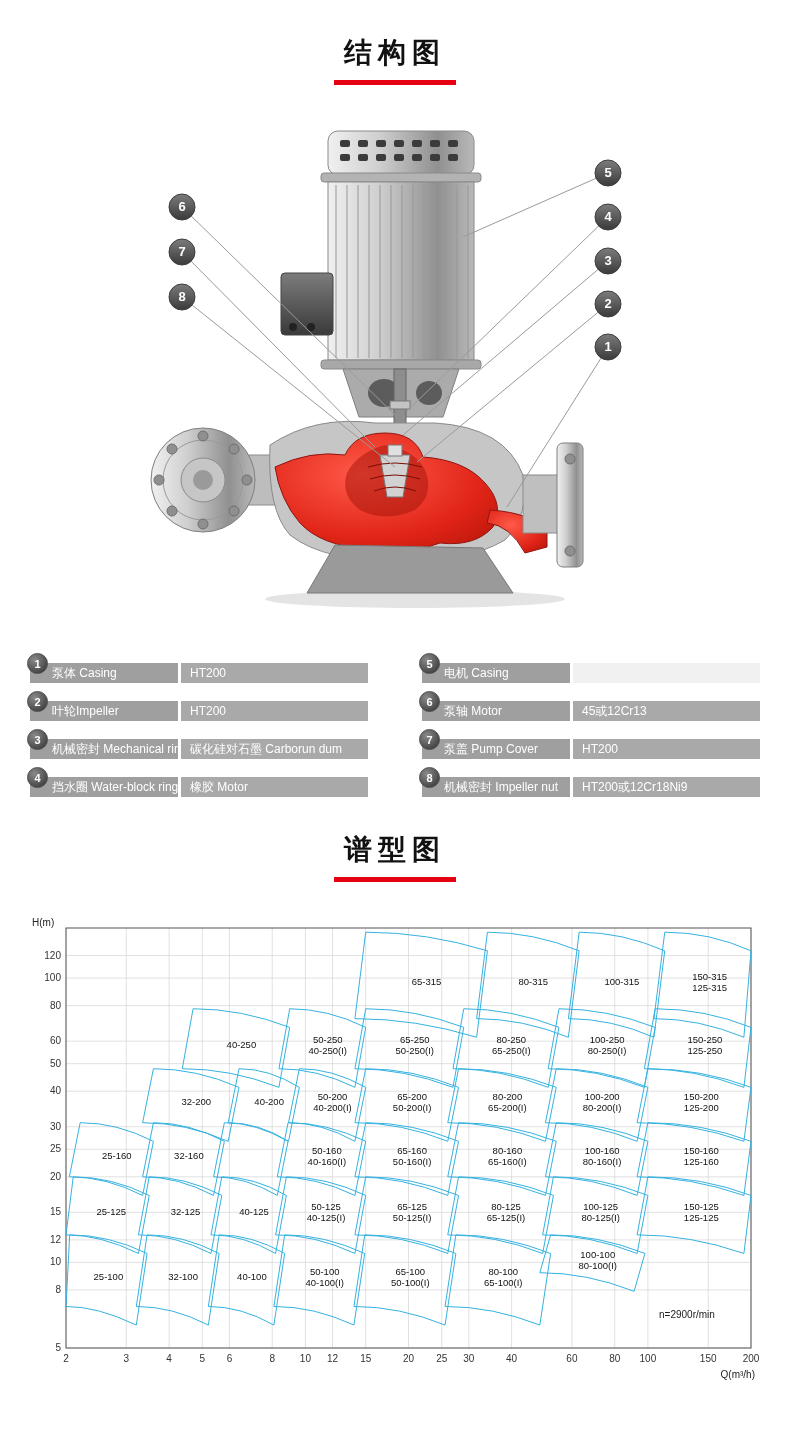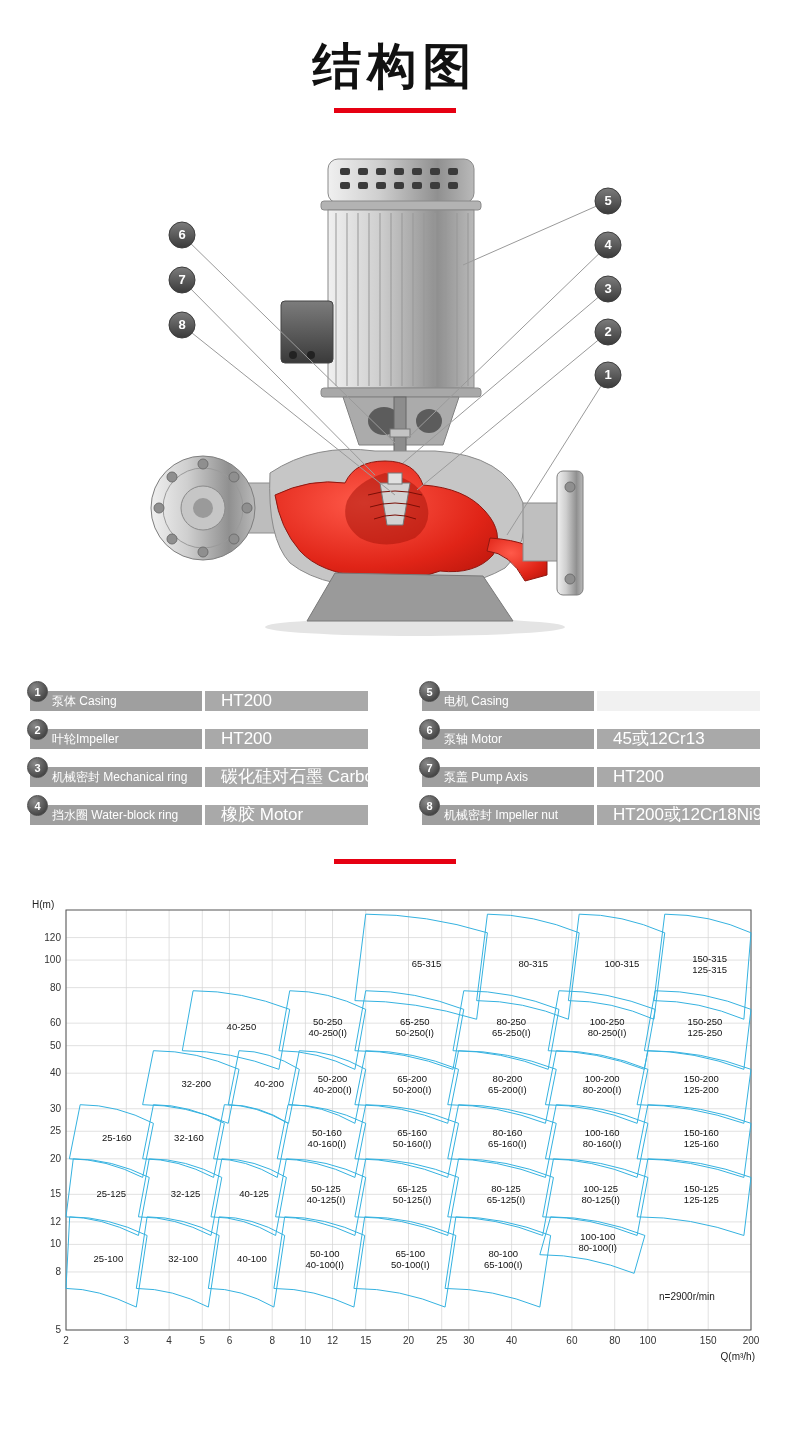--- a/index.html
+++ b/index.html
@@ -1,33 +1,33 @@
 <!DOCTYPE html>
 <html><head>
 <meta charset="utf-8">
 <style>
   html,body{margin:0;padding:0;background:#ffffff;}
   body{width:790px;font-family:"Liberation Sans","DejaVu Sans",sans-serif;color:#222;}
   .page{width:790px;overflow:hidden;}
 
   .section-title{margin-top:34px;text-align:center;}
-  .section-title .t{font-size:49px;font-weight:bold;letter-spacing:6px;color:#111;}
+  .section-title .t{font-size:28px;font-weight:bold;letter-spacing:6px;color:#111;}
   .section-title .underline{width:122px;height:5px;margin:8px auto 0;background:#e60012;}
 
   .diagram-wrap{margin-top:30px;text-align:center;}
   .parts-wrap{display:flex;justify-content:space-between;padding:0 30px;margin-top:26px;}
   .parts-col{width:338px;}
   .part-row{position:relative;display:flex;height:20px;margin-top:18px;}
   .part-row .badge{position:absolute;left:-3px;top:-10px;width:19px;height:19px;border-radius:50%;
      background:radial-gradient(circle at 35% 30%,#8a8a8a,#2f2f2f);color:#fff;font-size:11px;font-weight:bold;
      display:flex;align-items:center;justify-content:center;border:1px solid #4a4a4a;z-index:2;}
-  .part-row .bar-name{box-sizing:border-box;width:172px;background:#9f9f9f;color:#fff;font-size:12px;
+  .part-row .bar-name{box-sizing:border-box;width:148px;background:#9f9f9f;color:#fff;font-size:12px;
      line-height:20px;padding-left:22px;white-space:nowrap;overflow:hidden;}
-  .part-row .bar-mat{box-sizing:border-box;flex:1;margin-left:3px;background:#a9a9a9;color:#fff;font-size:17px;
-     line-height:20px;padding-left:16px;white-space:nowrap;overflow:hidden;}
+  .part-row .bar-mat{box-sizing:border-box;flex:1;margin-left:3px;background:#a9a9a9;color:#fff;font-size:12px;
+     line-height:20px;padding-left:9px;white-space:nowrap;overflow:hidden;}
   .part-row .bar-mat.empty{background:#f1f1f1;}
 
   .chart-wrap{margin-top:32px;padding:0 26px 28px;}
   .tick-label{font-size:10px;fill:#333;}
   .axis-label{font-size:10px;fill:#222;}
   .cell-label{font-size:9.5px;fill:#111;}
   .annotation{font-size:10px;fill:#222;}
 </style>
 </head>
 <body>
@@ -208,32 +208,33 @@
           <div class="bar-name">电机 Casing</div>
           <div class="bar-mat empty"></div>
         </div>
         <div class="part-row">
           <div class="badge">6</div>
           <div class="bar-name">泵轴 Motor</div>
           <div class="bar-mat">45或12Cr13</div>
         </div>
         <div class="part-row">
           <div class="badge">7</div>
-          <div class="bar-name">泵盖 Pump Axis</div>
+          <div class="bar-name">泵盖 Pump Cover</div>
           <div class="bar-mat">HT200</div>
         </div>
         <div class="part-row">
           <div class="badge">8</div>
           <div class="bar-name">机械密封 Impeller nut</div>
           <div class="bar-mat">HT200或12Cr18Ni9</div>
         </div>
       </div>
   </div>
 
   <div class="section-title">
+    <div class="t">谱型图</div>
     <div class="underline"></div>
   </div>
 
   <div class="chart-wrap">
     <svg id="spectrum-svg" width="735" height="470" viewBox="0 0 735 470">
         <g>
           <line x1="40" y1="14" x2="40" y2="434" stroke="#d4d4d4" stroke-width="0.7"></line>
           <text x="40" y="448" text-anchor="middle" class="tick-label">2</text>
           <line x1="100.31125622657083" y1="14" x2="100.31125622657083" y2="434" stroke="#d4d4d4" stroke-width="0.7"></line>
           <text x="100.31125622657083" y="448" text-anchor="middle" class="tick-label">3</text>

